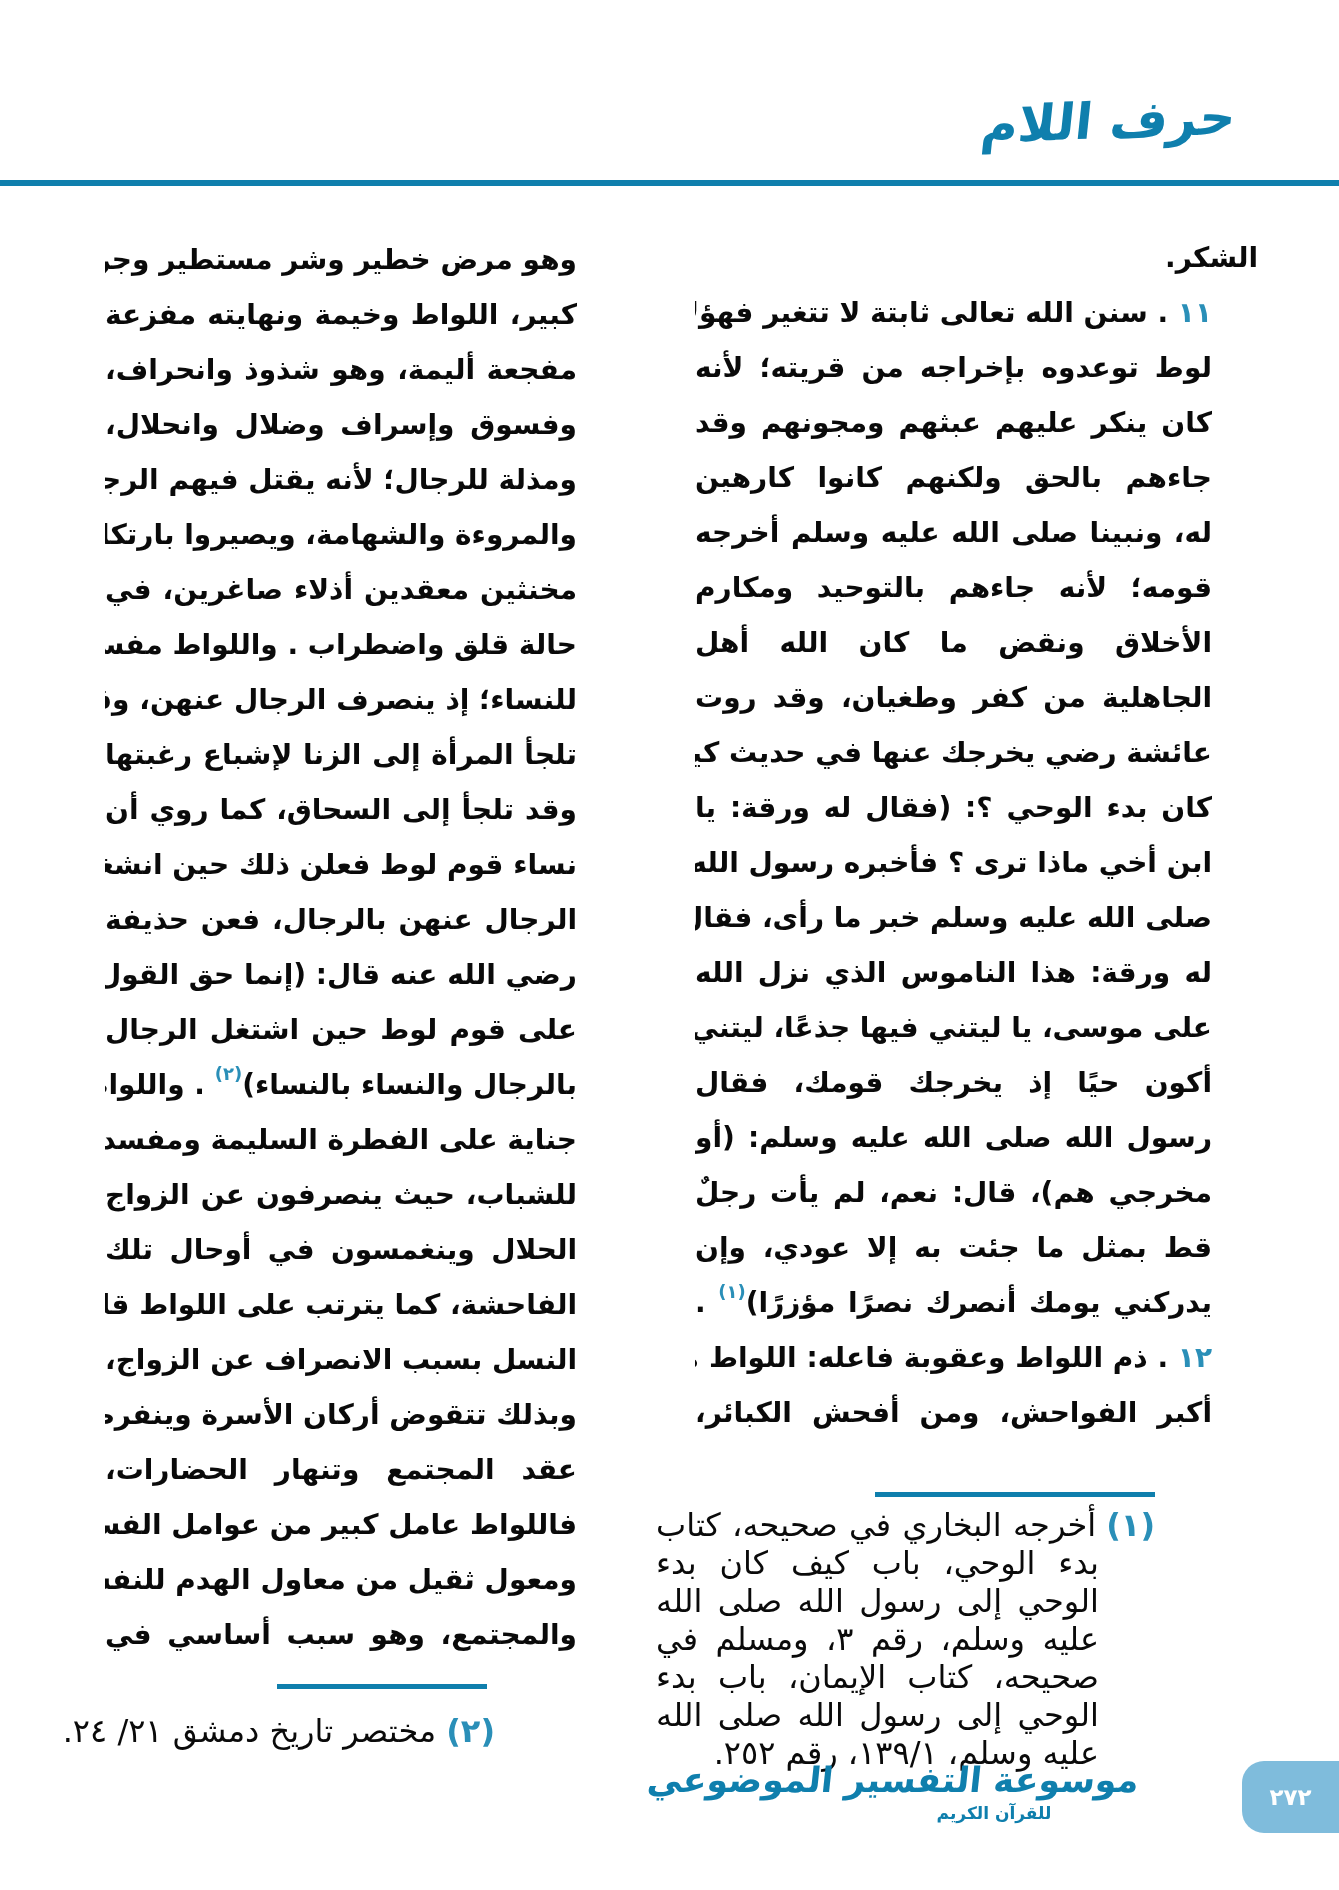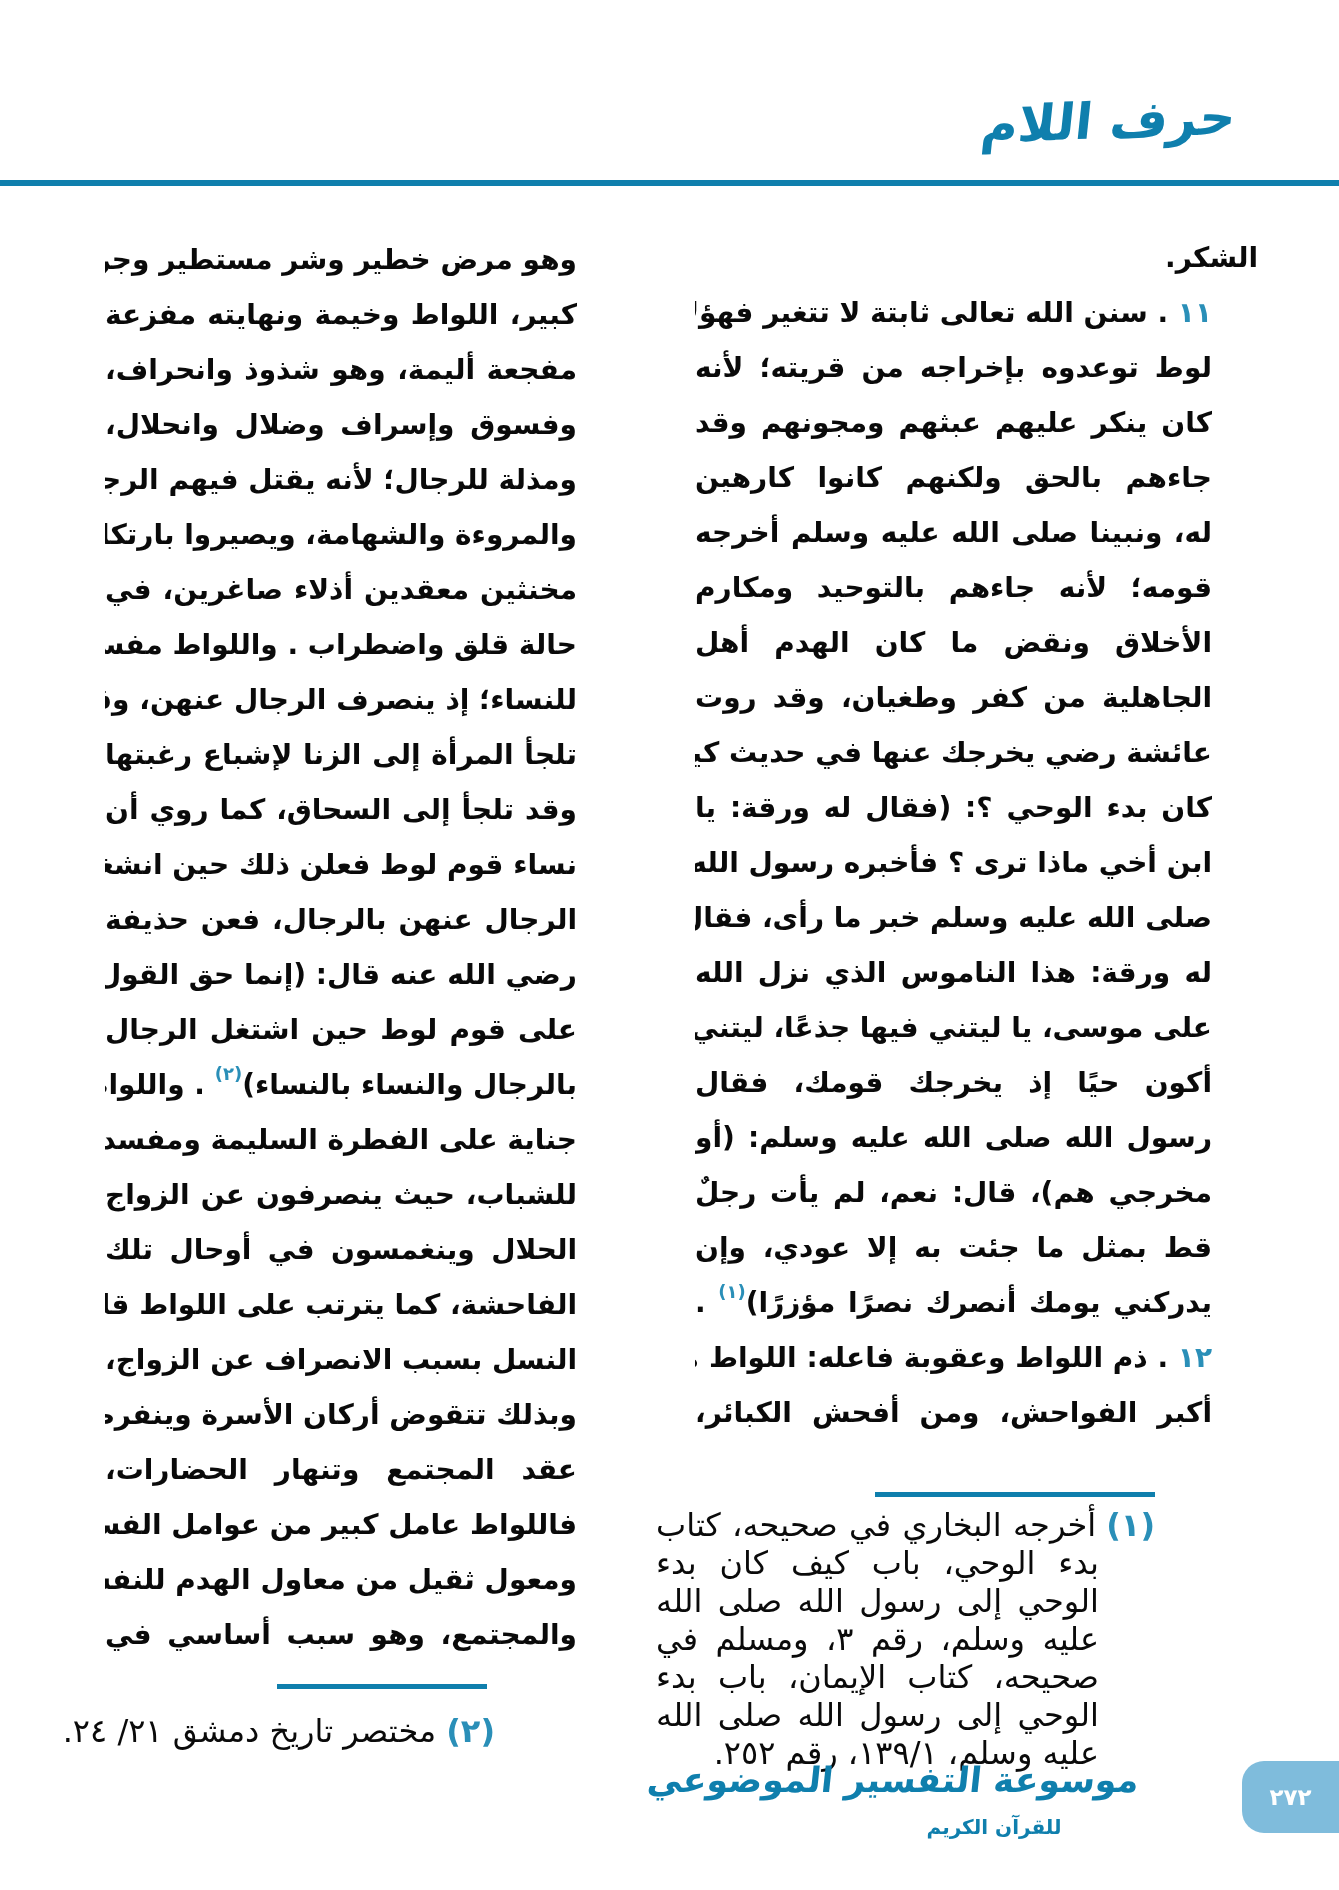--- a/index.html
+++ b/index.html
@@ -59,21 +59,21 @@
   
   .logo{
     position:absolute;top:1760px;right:200px;width:290px;
     text-align:center;color:var(--teal,#0f7fad);
   }
   .logo-main{
     font-size:35px;font-weight:bold;
     transform:skewX(-6deg);
     white-space:nowrap;letter-spacing:-1px;
   }
-  .logo-sub{font-size:20px;font-weight:bold;margin-top:15px;}
+  .logo-sub{font-size:17px;font-weight:bold;margin-top:3px;}
   .page-tab{
     position:absolute;top:1761px;right:0;width:97px;height:72px;
     background:var(--tab,#7fbcdc);
     border-radius:22px 0 0 22px;
     display:flex;align-items:center;justify-content:center;
     color:#ffffff;font-size:23px;font-weight:bold;
   }
 </style>
 </head>
 <body>
@@ -86,21 +86,21 @@
   <div class="col right-col">
     <div class="line tail">الشكر.</div>
     <div id="right-items">
         <div class="item">
           <div class="line"><span class="marker">١١</span> . سنن الله تعالى ثابتة لا تتغير فهؤلاء قوم</div>
           <div class="line">لوط توعدوه بإخراجه من قريته؛ لأنه</div>
           <div class="line">كان ينكر عليهم عبثهم ومجونهم وقد</div>
           <div class="line">جاءهم بالحق ولكنهم كانوا كارهين</div>
           <div class="line">له، ونبينا صلى الله عليه وسلم أخرجه</div>
           <div class="line">قومه؛ لأنه جاءهم بالتوحيد ومكارم</div>
-          <div class="line">الأخلاق ونقض ما كان الهدم أهل</div>
+          <div class="line">الأخلاق ونقض ما كان الله أهل</div>
           <div class="line">الجاهلية من كفر وطغيان، وقد روت</div>
           <div class="line">عائشة رضي يخرجك عنها في حديث كيف</div>
           <div class="line">كان بدء الوحي ؟: (فقال له ورقة: يا</div>
           <div class="line">ابن أخي ماذا ترى ؟ فأخبره رسول الله</div>
           <div class="line">صلى الله عليه وسلم خبر ما رأى، فقال</div>
           <div class="line">له ورقة: هذا الناموس الذي نزل الله</div>
           <div class="line">على موسى، يا ليتني فيها جذعًا، ليتني</div>
           <div class="line">أكون حيًا إذ يخرجك قومك، فقال</div>
           <div class="line">رسول الله صلى الله عليه وسلم: (أو</div>
           <div class="line">مخرجي هم)، قال: نعم، لم يأت رجلٌ</div>

